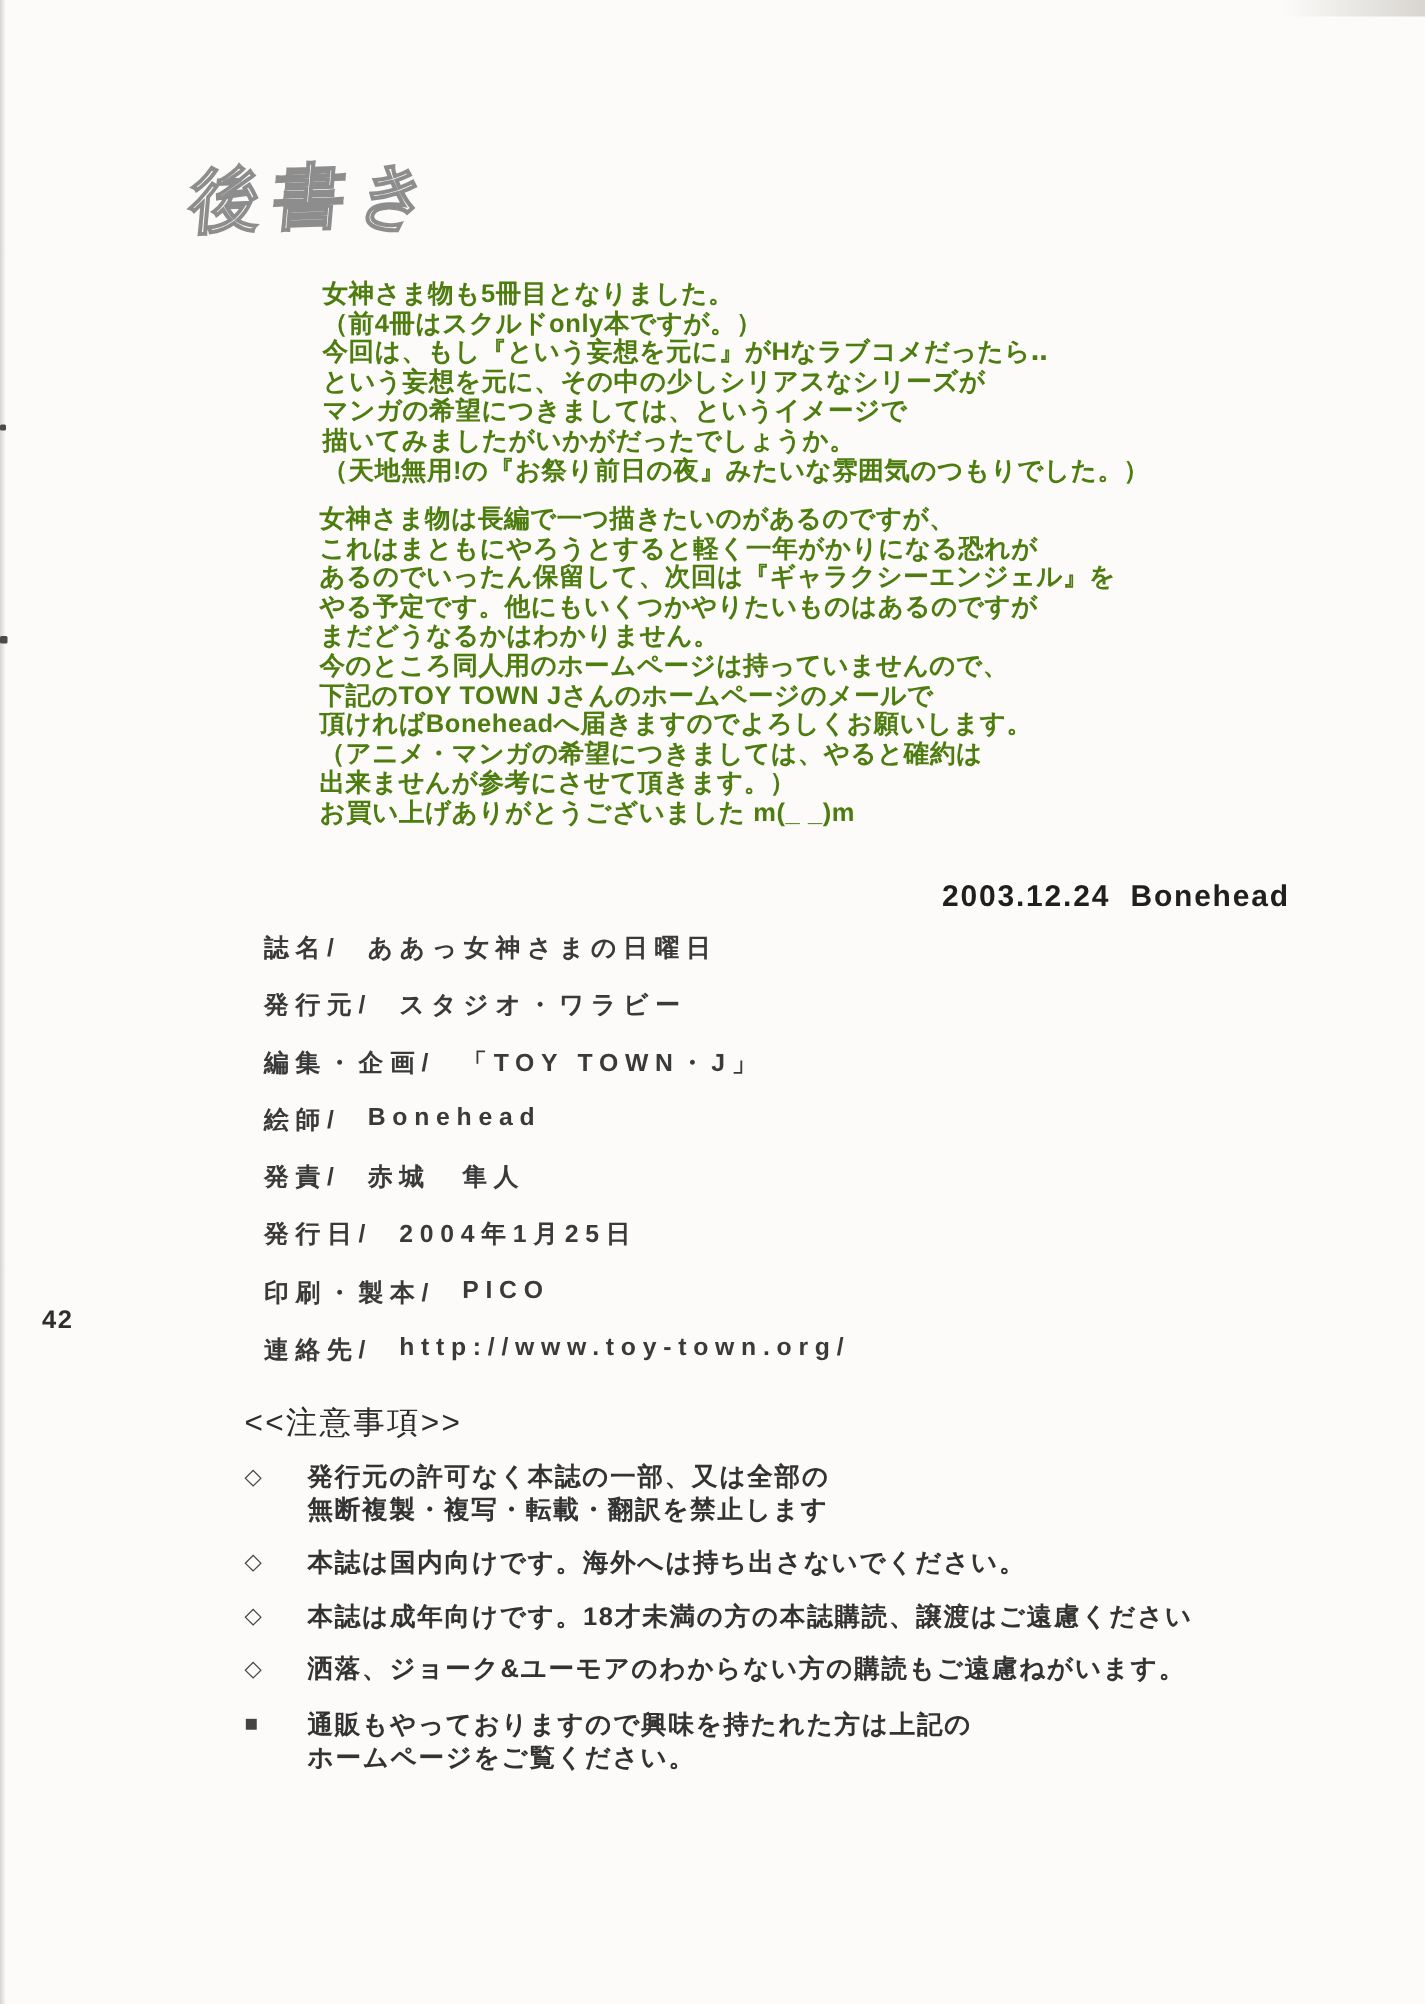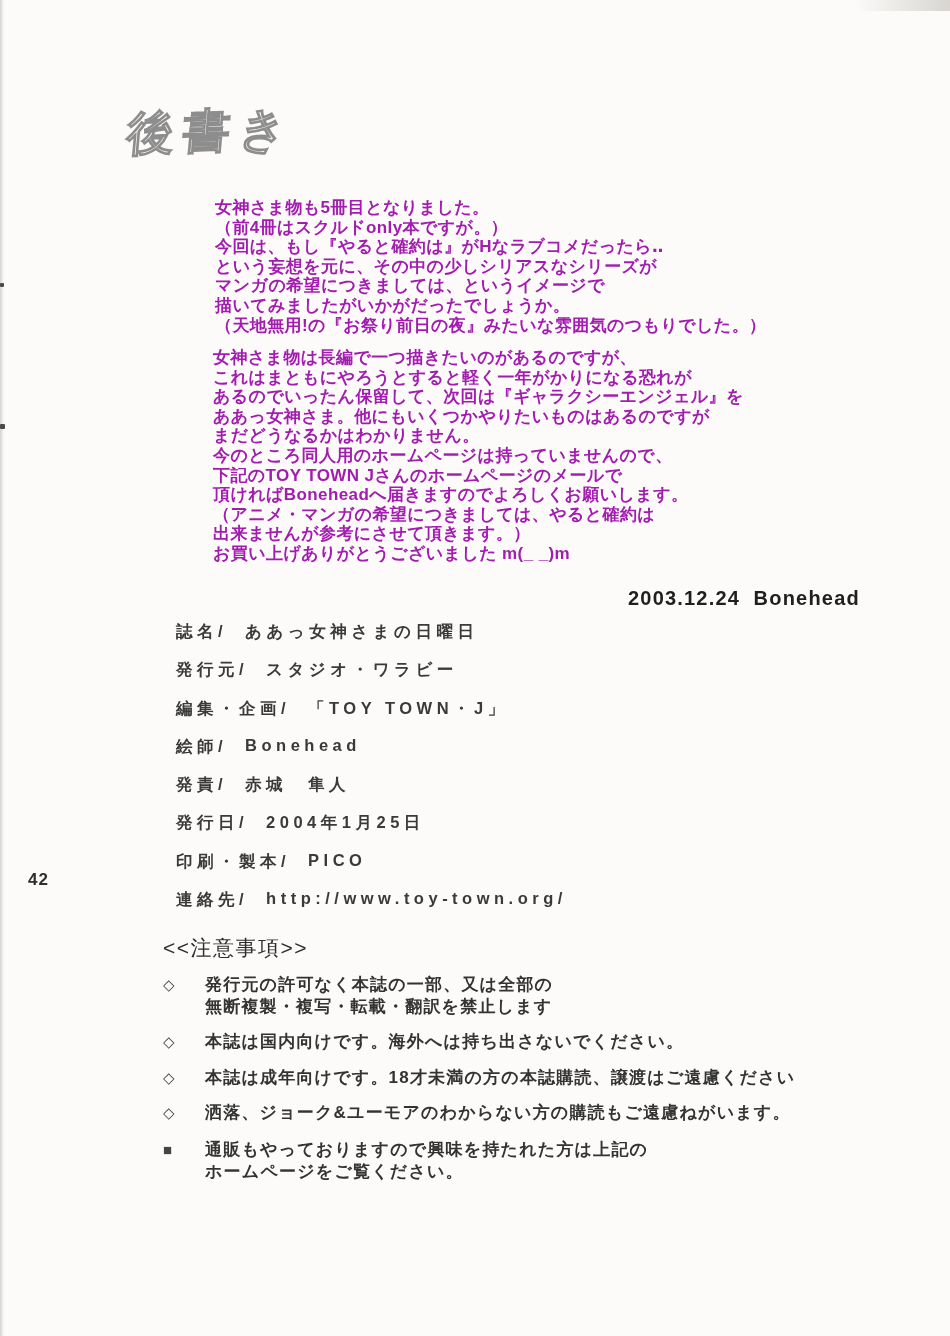--- a/index.html
+++ b/index.html
@@ -32,21 +32,21 @@
     font-size:47px; font-weight:bold; letter-spacing:9px;
     color:rgba(150,150,150,.9);
     -webkit-text-stroke:1.2px #8d8d8d;
     -webkit-text-fill-color:transparent;
     transform:rotate(-2deg) skewX(-7deg);
     white-space:nowrap;
   }
 
   
   .hand { position:absolute; font-size:17px; line-height:19.6px;
-          font-weight:600; letter-spacing:.4px; color:#a21caf; white-space:nowrap;margin-top:12px; }
+          font-weight:600; letter-spacing:.4px; color:#4d7c0f; white-space:nowrap; }
   .para1 { left:215px; top:186px; }
   .para2 { left:213px; top:336px; }
   .signature {
     position:absolute; left:628px; top:587px;
     font-size:20px; font-weight:600; letter-spacing:1.2px;
     color:#1f1f1f; white-space:pre;
   }
 
   .page-number {
     position:absolute; left:28px; top:870px;
@@ -87,32 +87,32 @@
   <div class="edge-left"></div>
   <div class="smudge-top-right"></div>
   <div class="speck speck1"></div>
   <div class="speck speck2"></div>
 
   <div class="title">後書き</div>
 
   <div class="hand para1">
     <div>女神さま物も5冊目となりました。</div>
     <div>（前4冊はスクルドonly本ですが。）</div>
-    <div>今回は、もし『やると確約は』がHなラブコメだったら‥</div>
+    <div>今回は、もし『という妄想を元に』がHなラブコメだったら‥</div>
     <div>という妄想を元に、その中の少しシリアスなシリーズが</div>
     <div>マンガの希望につきましては、というイメージで</div>
     <div>描いてみましたがいかがだったでしょうか。</div>
     <div>（天地無用!の『お祭り前日の夜』みたいな雰囲気のつもりでした。）</div>
   </div>
 
   <div class="hand para2">
     <div>女神さま物は長編で一つ描きたいのがあるのですが、</div>
     <div>これはまともにやろうとすると軽く一年がかりになる恐れが</div>
     <div>あるのでいったん保留して、次回は『ギャラクシーエンジェル』を</div>
-    <div>ああっ女神さま。他にもいくつかやりたいものはあるのですが</div>
+    <div>やる予定です。他にもいくつかやりたいものはあるのですが</div>
     <div>まだどうなるかはわかりません。</div>
     <div>今のところ同人用のホームページは持っていませんので、</div>
     <div>下記のTOY TOWN Jさんのホームページのメールで</div>
     <div>頂ければBoneheadへ届きますのでよろしくお願いします。</div>
     <div>（アニメ・マンガの希望につきましては、やると確約は</div>
     <div>出来ませんが参考にさせて頂きます。）</div>
     <div>お買い上げありがとうございました m(_ _)m</div>
   </div>
 
   <div class="signature">2003.12.24  Bonehead</div>

